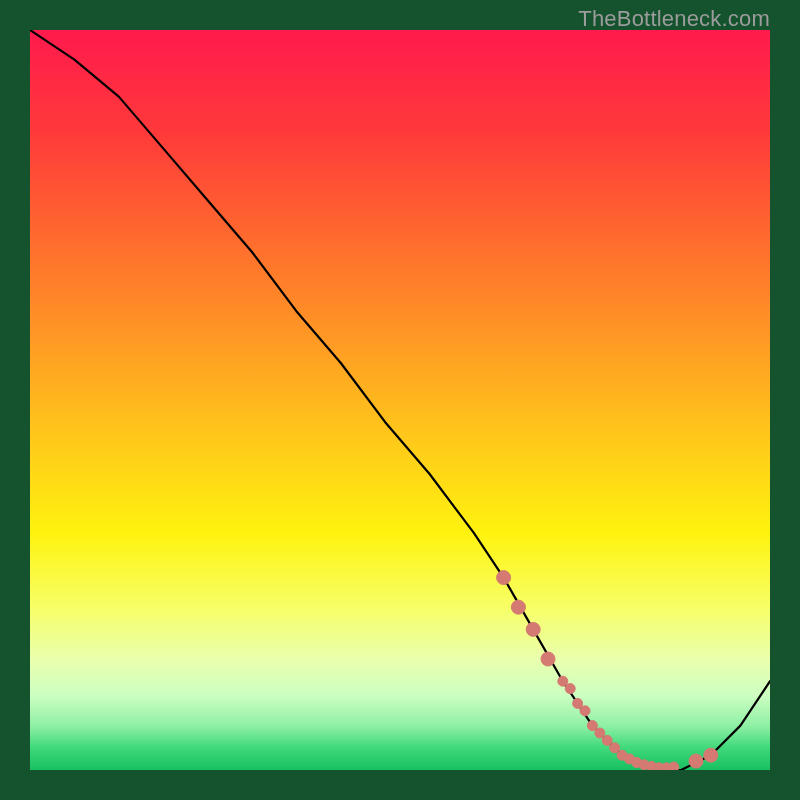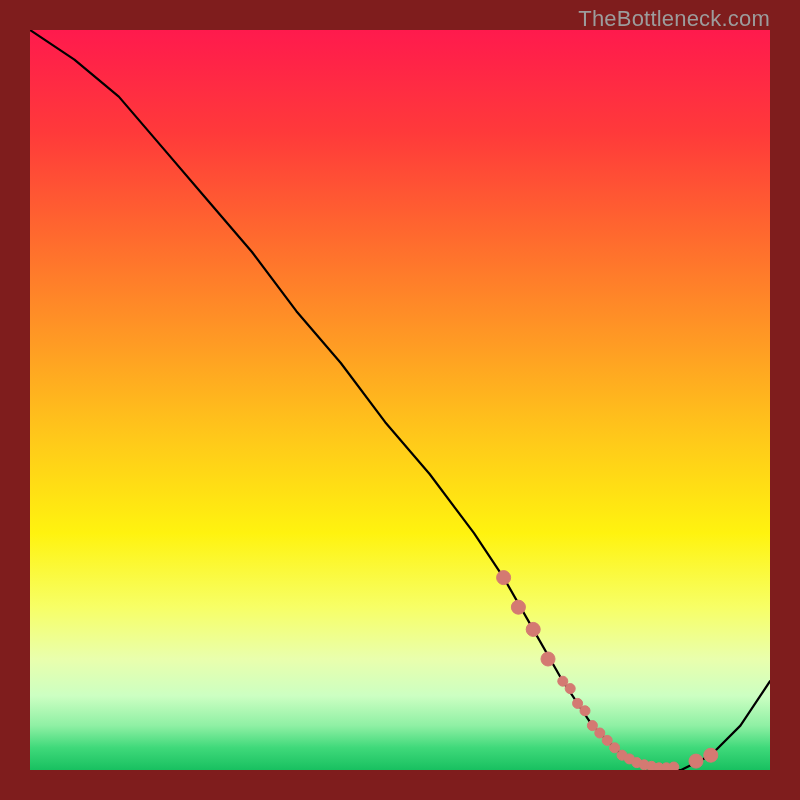--- a/index.html
+++ b/index.html
@@ -8,21 +8,21 @@
     width: 800px;
     height: 800px;
     background: #000;
     overflow: hidden;
     font-family: Arial, Helvetica, sans-serif;
   }
   .frame {
     position: relative;
     width: 800px;
     height: 800px;
-    background: #7f1d1d;
+    background: #14532d;
   }
   .plot {
     position: absolute;
     top: 30px;
     left: 30px;
     width: 740px;
     height: 740px;
     background: linear-gradient(
       to bottom,
       #ff1a4d 0%,

